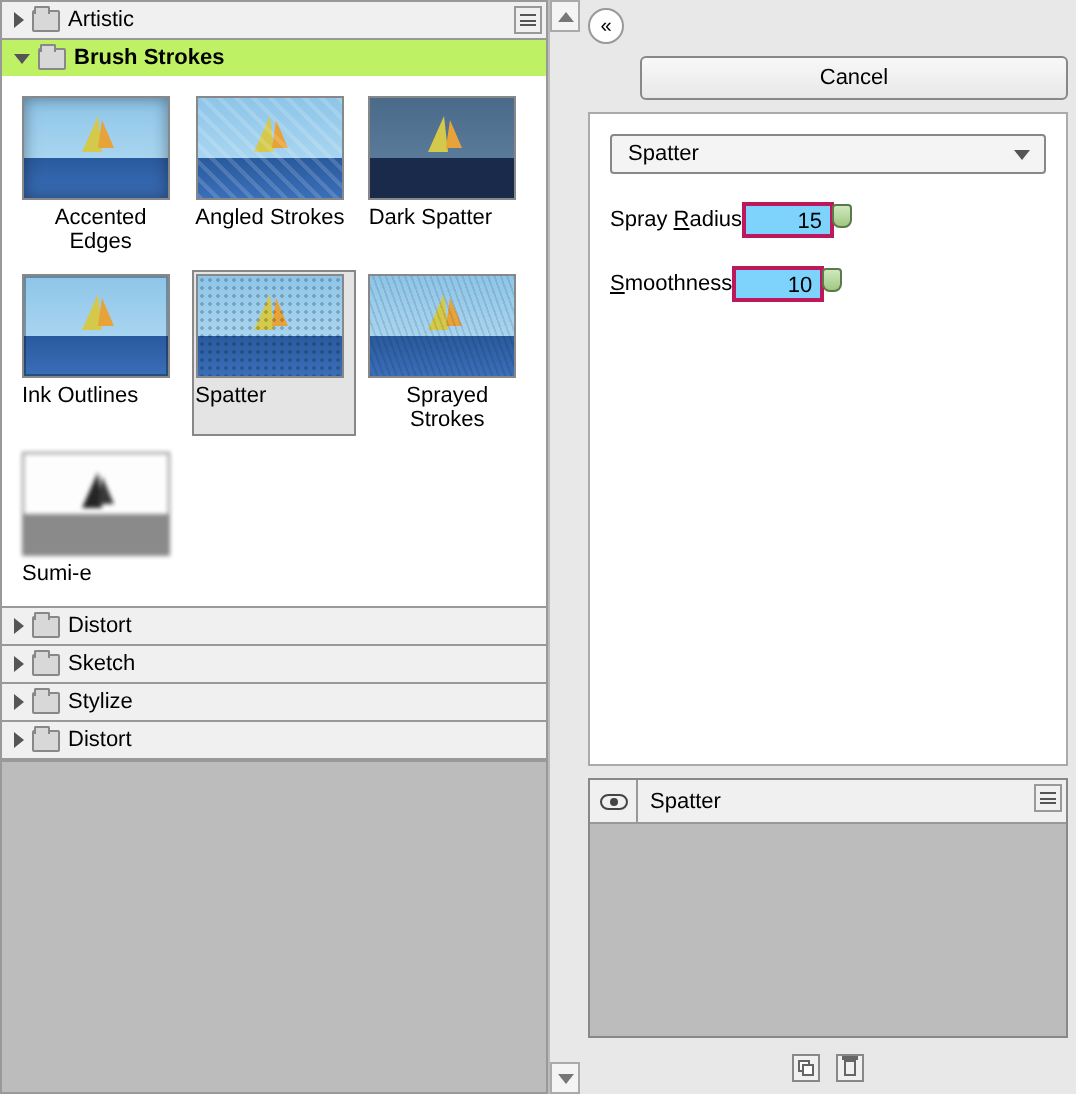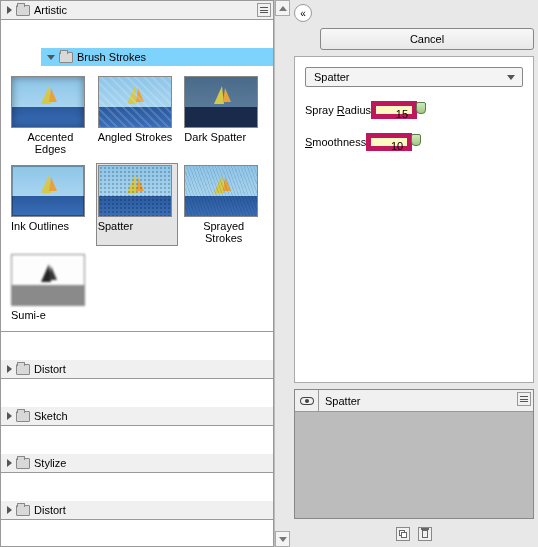--- a/index.html
+++ b/index.html
@@ -1,20 +1,20 @@
 <!DOCTYPE html>
 <html><head>
 <meta charset="utf-8">
 <style>
 * { box-sizing: border-box; margin: 0; padding: 0; font-family: "Segoe UI", Tahoma, sans-serif; font-size: 11px; }
 body { background: #e8e8e8; width: 538px; height: 547px; overflow: hidden; display: flex; }
 .left-panel { width: 288px; height: 100%; background: #fff; border: 1px solid #999; display: flex; flex-direction: column; }
 .category { border-bottom: 1px solid #999; }
 .cat-header { display: flex; align-items: center; gap: 4px; padding: 3px 6px; background: #f0f0f0; cursor: pointer; }
-.cat-header.expanded { background: #7dd3fc; font-weight: normal; margin-left: 40px; }
+.cat-header.expanded { background: #bef264; font-weight: bold; }
 .tri { width: 0; height: 0; display: inline-block; }
 .tri.right { border-top: 4px solid transparent; border-bottom: 4px solid transparent; border-left: 5px solid #555; }
 .tri.down { border-left: 4px solid transparent; border-right: 4px solid transparent; border-top: 5px solid #555; }
 .folder-icon { width: 14px; height: 11px; background: #d8d8d8; border: 1px solid #888; border-radius: 1px; position: relative; }
 .folder-icon::before { content: ""; position: absolute; top: -3px; left: 0; width: 6px; height: 3px; background: #d8d8d8; border: 1px solid #888; border-bottom: none; border-radius: 1px 1px 0 0; }
 .thumbs { display: grid; grid-template-columns: repeat(3, 1fr); gap: 6px 4px; padding: 8px; background: #fff; }
 .thumb { display: flex; flex-direction: column; align-items: flex-start; gap: 3px; cursor: pointer; padding: 2px; }
 .thumb.sel { background: #e4e4e4; border: 1px solid #888; padding: 1px; }
 .thumb-img { width: 74px; height: 52px; border: 1px solid #888; position: relative; overflow: hidden; }
 .thumb-label { text-align: center; }
@@ -45,21 +45,21 @@
 .right-panel { flex: 1; padding: 4px; display: flex; flex-direction: column; gap: 6px; }
 .collapse-btn { width: 18px; height: 18px; border: 1px solid #999; border-radius: 9px; background: #fff; display: flex; align-items: center; justify-content: center; cursor: pointer; font-size: 10px; }
 .btn-row { display: flex; align-items: center; gap: 8px; }
 .big-btn { flex: 1; height: 22px; border: 1px solid #888; border-radius: 3px; background: linear-gradient(#f8f8f8, #e8e8e8); cursor: pointer; text-align: center; line-height: 20px; }
 .ok-btn { border: 1px solid #3aa0d0; background: linear-gradient(#d8f4ff, #a8e4fa); box-shadow: 0 0 3px #5ab8e0; }
 .section { background: #fff; border: 1px solid #aaa; padding: 10px; display: flex; flex-direction: column; gap: 14px; }
 .dropdown { display: flex; align-items: center; border: 1px solid #888; background: #f4f4f4; height: 20px; padding: 0 4px 0 8px; border-radius: 2px; cursor: pointer; }
 .dropdown-arrow { width: 14px; display: flex; justify-content: center; }
 .slider-row { display: flex; flex-direction: row; gap: 4px; }
 .slider-top { display: flex; justify-content: space-between; align-items: center; }
-.num-box { width: 46px; height: 18px; border: 5px solid #be185d; background: #fef9c3; text-align: right; padding: 0 4px; line-height: 16px; }
+.num-box { width: 46px; height: 18px; border: 2px solid #be185d; background: #7dd3fc; text-align: right; padding: 0 4px; line-height: 16px; }
 .slider-track { position: relative; height: 14px; }
 .track-line { position: absolute; top: 6px; left: 0; right: 0; height: 1px; background: #888; }
 .slider-thumb { position: absolute; top: 1px; width: 10px; height: 12px; background: linear-gradient(#d0e8c0, #a0c880); border: 1px solid #5a7a4a; border-radius: 2px 2px 4px 4px; transform: translateX(-50%); cursor: pointer; }
 .u { text-decoration: underline; }
 .flex-spacer { flex: 1; }
 .layers { background: #bcbcbc; border: 1px solid #888; height: 130px; position: relative; }
 .layer-row { display: flex; align-items: center; background: #f0f0f0; border-bottom: 1px solid #999; height: 22px; }
 .eye-cell { width: 24px; height: 100%; display: flex; align-items: center; justify-content: center; border-right: 1px solid #999; }
 .eye-icon { width: 14px; height: 8px; border: 1px solid #444; border-radius: 60% / 100%; position: relative; }
 .eye-icon::after { content: ""; position: absolute; top: 1px; left: 4px; width: 4px; height: 4px; background: #444; border-radius: 50%; }
@@ -72,21 +72,21 @@
 .newlayer::before { content: ""; position: absolute; top: 2px; left: 2px; right: 4px; bottom: 4px; border: 1px solid #666; background:#fff; }
 .newlayer::after { content: ""; position: absolute; top: 4px; left: 4px; right: 2px; bottom: 2px; border: 1px solid #666; background:#fff; }
 .scroll-stub { width: 16px; background: #e8e8e8; border-left: 1px solid #bbb; display:flex; flex-direction:column; }
 .scroll-btn { height: 16px; border: 1px solid #aaa; background: #f4f4f4; display:flex; align-items:center; justify-content:center; }
 .left-wrap { display:flex; width: 290px; position: relative; }
 </style>
 </head>
 <body>
 
 <div class="left-wrap">
-<div class="left-panel" style="flex:1; position:relative;gap:28px;">
+<div class="left-panel" style="flex:1; position:relative;">
   <div class="menu-btn">
         <span class="menu-lines"></span>
       </div>
 
   <div class="category">
     <div class="cat-header">
       <span class="tri right"></span>
       <span class="folder-icon"></span>
       <span>Artistic</span>
     </div>

